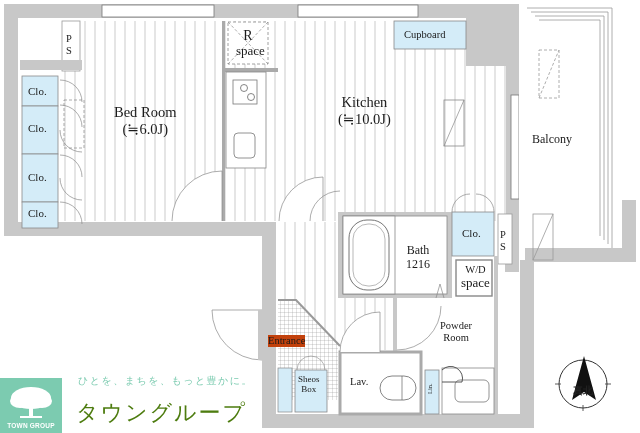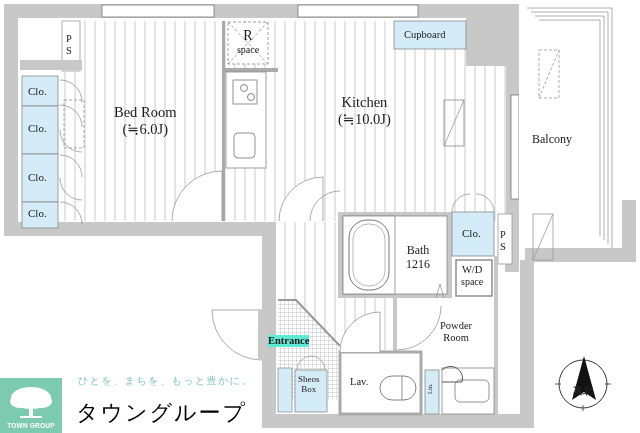--- a/index.html
+++ b/index.html
@@ -2,26 +2,26 @@
 <html><head>
 <meta charset="utf-8">
 <style>
   html, body { margin: 0; padding: 0; background: #ffffff; }
   body { width: 640px; height: 433px; position: relative; overflow: hidden; font-family: "DejaVu Serif", serif; }
   #plan { position: absolute; left: 0; top: 0; }
   .lbl { position: absolute; color: #1a1a1a; text-align: center; white-space: nowrap; font-family: "Liberation Serif", "DejaVu Serif", serif; line-height: 1.15; }
   .lbl-lg { font-size: 14.5px; }
   .lbl-md { font-size: 12px; }
   .lbl-sm { font-size: 10.5px; }
-  .lbl-xs { font-size: 10px; }
+  .lbl-xs { font-size: 13px; }
   .clo { font-size: 11px; }
   .logo-box { position: absolute; left: 0; top: 378px; width: 62px; height: 55px; background: #7ccbb0; }
   .logo-text { position: absolute; left: 0; bottom: 4px; width: 62px; text-align: center; color: #fff; font-family: "Liberation Sans", sans-serif; font-size: 6.5px; font-weight: bold; letter-spacing: 0.2px; }
   .tagline { position: absolute; left: 78px; top: 374px; font-family: "DejaVu Sans", sans-serif; font-size: 10px; color: #7ccbb0; letter-spacing: 1.5px; }
-  .brand { position: absolute; left: 76px; top: 398px; font-family: "DejaVu Sans", sans-serif; font-size: 22px; color: #000000; letter-spacing: 2px; font-weight: 300; }
+  .brand { position: absolute; left: 76px; top: 398px; font-family: "DejaVu Sans", sans-serif; font-size: 22px; color: #4d7c0f; letter-spacing: 2px; font-weight: 300; }
   .north-lbl { position: absolute; left: 573px; top: 339px; font-family: "DejaVu Sans", sans-serif; font-size: 10px; font-weight: bold; color: #222; margin-top: 45px; }
 </style>
 </head>
 <body>
 
 <svg id="plan" width="640" height="433" viewBox="0 0 640 433" xmlns="http://www.w3.org/2000/svg">
   <defs>
     <pattern id="floorStripes" width="10" height="10" patternUnits="userSpaceOnUse">
       <rect width="10" height="10" fill="#ffffff"></rect>
       <line x1="5" y1="0" x2="5" y2="10" stroke="#b5b5b5" stroke-width="0.7"></line>
@@ -202,21 +202,21 @@
   <div>1216</div>
 </div>
 <div class="lbl lbl-sm" style="left:461px; top:264px;">
   <div>W/D</div>
   <div class="lbl-xs">space</div>
 </div>
 <div class="lbl lbl-sm" style="left:440px; top:320px;">
   <div>Powder</div>
   <div>Room</div>
 </div>
-<div class="lbl lbl-sm" style="left:268px; top:335px; background:#5eead4;font-weight:bold;">Entrance</div>
+<div class="lbl lbl-sm" style="left:268px; top:335px; background:#c2410c;">Entrance</div>
 <div class="lbl lbl-sm" style="left:350px; top:376px;">Lav.</div>
 <div class="lbl" style="left:298px; top:374px; font-size:9px;">
   <div>Sheos</div>
   <div>Box</div>
 </div>
 <div class="lbl" style="left:424px; top:385px; font-size:6.5px; transform:rotate(-90deg);">Lin.</div>
 
 <div class="north-lbl">真北</div>
 
 <div class="logo-box">

